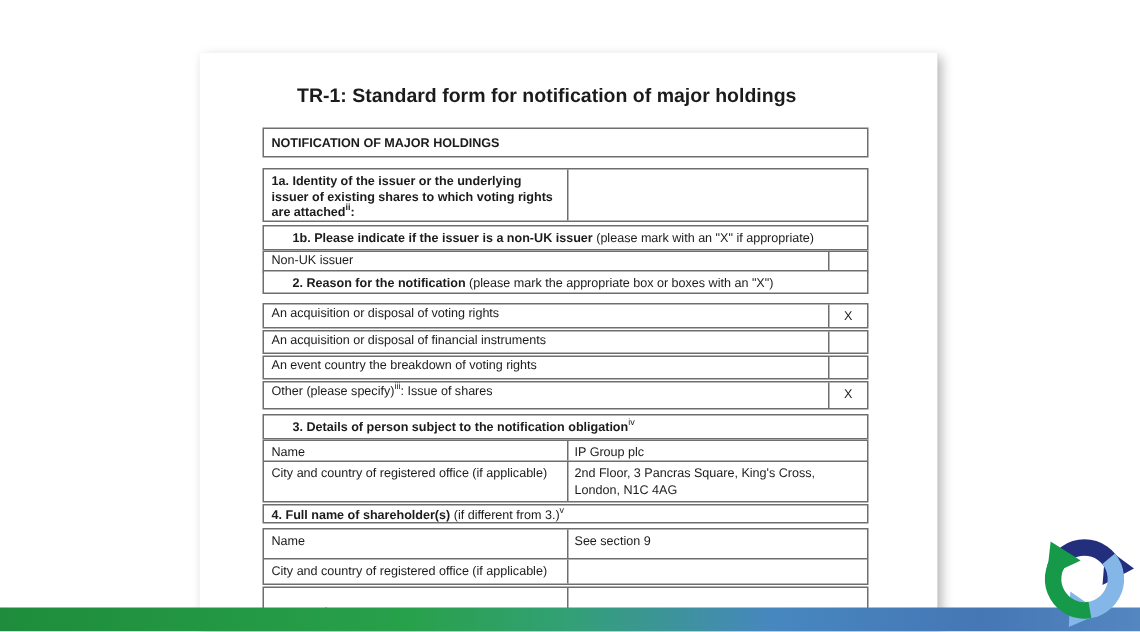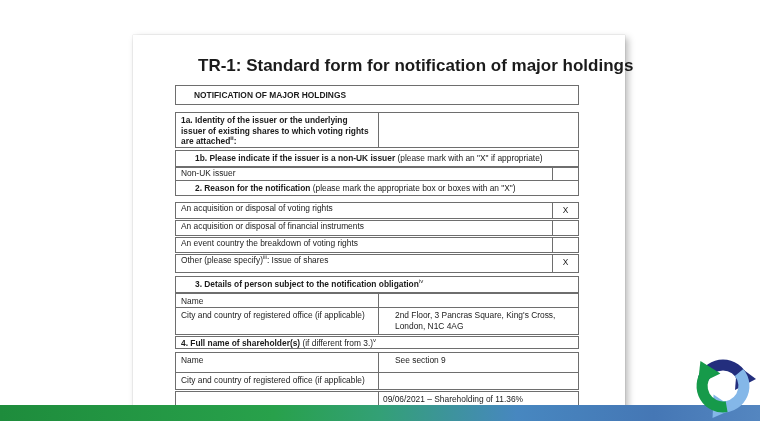--- a/index.html
+++ b/index.html
@@ -9,40 +9,40 @@
     font-family:"Liberation Sans", sans-serif; color:#1b1b1b;
   }
   .card {
     position:absolute; left:133px; top:35px; width:492px; height:386px;
     background:#fff;
     box-shadow: 0 0 1px rgba(0,0,0,.25), 3px 3px 7px rgba(0,0,0,.28);
     z-index:1;
   }
   .page-title {
     position:absolute; left:198px; top:56px; z-index:2;
-    font-size:17px; font-weight:bold; white-space:nowrap;
+    font-size:13px; font-weight:bold; white-space:nowrap;
   }
   .box {
     position:absolute; left:175px; width:404px; z-index:2;
     border:1px solid #6e6e6e; background:#fff;
     font-size:8.4px; line-height:10.6px;
   }
   .b { font-weight:bold; }
   sup { font-size:6px; line-height:0; vertical-align:super; }
   .pad { padding:2px 19px; }
   .flexrow { display:flex; height:100%; }
   .cell-l { width:203px; border-right:1px solid #6e6e6e; padding:2px 5px; }
   .cell-r { flex:1; padding:2px 4px 2px 4px; }
   .cell-center { display:flex; align-items:center; justify-content:center; text-align:center; }
   .xlabel { flex:1; padding:0 5px; }
   .xcell { width:26px; border-left:1px solid #6e6e6e; text-align:center; padding:2px 0; }
-  .trow { display:flex;gap:12px; }
+  .trow { display:flex; }
   .trow + .trow { border-top:1px solid #6e6e6e; }
 
-  #banner { top:85px;  height:20px; padding:4px 18px; font-weight:bold; }
+  #banner { top:85px;  height:20px; padding:4px 5px; font-weight:bold; }
   #b1a    { top:112px; height:36px; }
   #b1bh   { top:150px; height:17px; }
   #b1brow { top:167px; height:15px; }
   #b2h    { top:180px; height:16px; }
   #b2r1   { top:202px; height:17px; }
   #b2r2   { top:220px; height:16px; }
   #b2r3   { top:237px; height:16px; }
   #b2r4   { top:254px; height:19px; }
   #b3h    { top:276px; height:17px; }
   #b3rows { top:293px; }
@@ -119,20 +119,21 @@
   </div>
 </div>
 
 <div class="box pad" id="b3h">
   <span class="b">3. Details of person subject to the notification obligation</span><sup>iv</sup>
 </div>
 
 <div class="box" id="b3rows">
   <div class="trow">
     <div class="cell-l">Name</div>
+    <div class="cell-r">IP Group plc</div>
   </div>
   <div class="trow">
     <div class="cell-l">City and country of registered office (if applicable)</div>
     <div class="cell-r">2nd Floor, 3 Pancras Square, King's Cross, London, N1C 4AG</div>
   </div>
 </div>
 
 <div class="box" id="b4h">
   <span class="b">4. Full name of shareholder(s)</span><span> (if different from 3.)</span><sup>v</sup>
 </div>
@@ -148,21 +149,21 @@
   </div>
 </div>
 
 <div class="box" id="b5">
   <div class="flexrow">
     <div class="cell-l b">
       <br>
       <span>reached</span><sup>vi</sup><span>:</span>
     </div>
     <div class="cell-r">
-      <span>09/06/2021 – Shareholding of 11.36%</span><br>
+      <br>
       <span>10/06/2021 – Shareholding increased to 10.16%</span>
     </div>
   </div>
 </div>
 
 <div class="footer-bar"></div>
 
 <div class="logo">
   <svg width="82" height="82" viewBox="0 0 82 82">
     <g fill="none">

